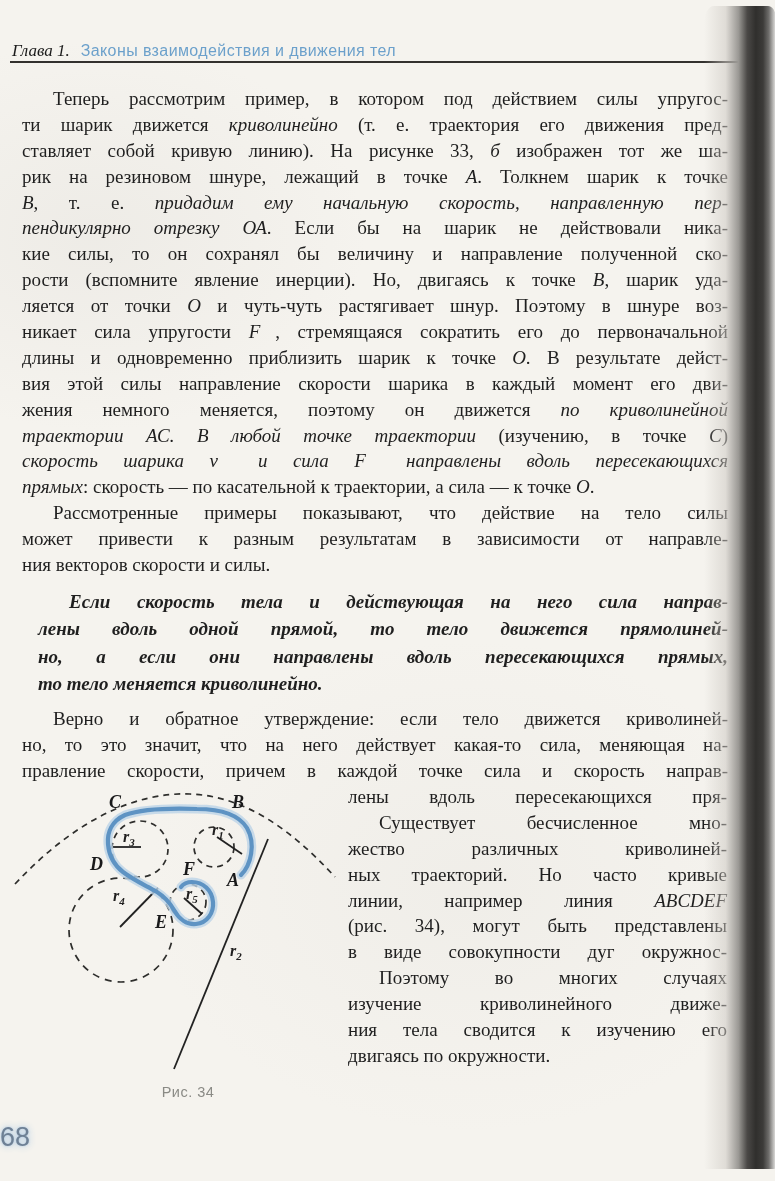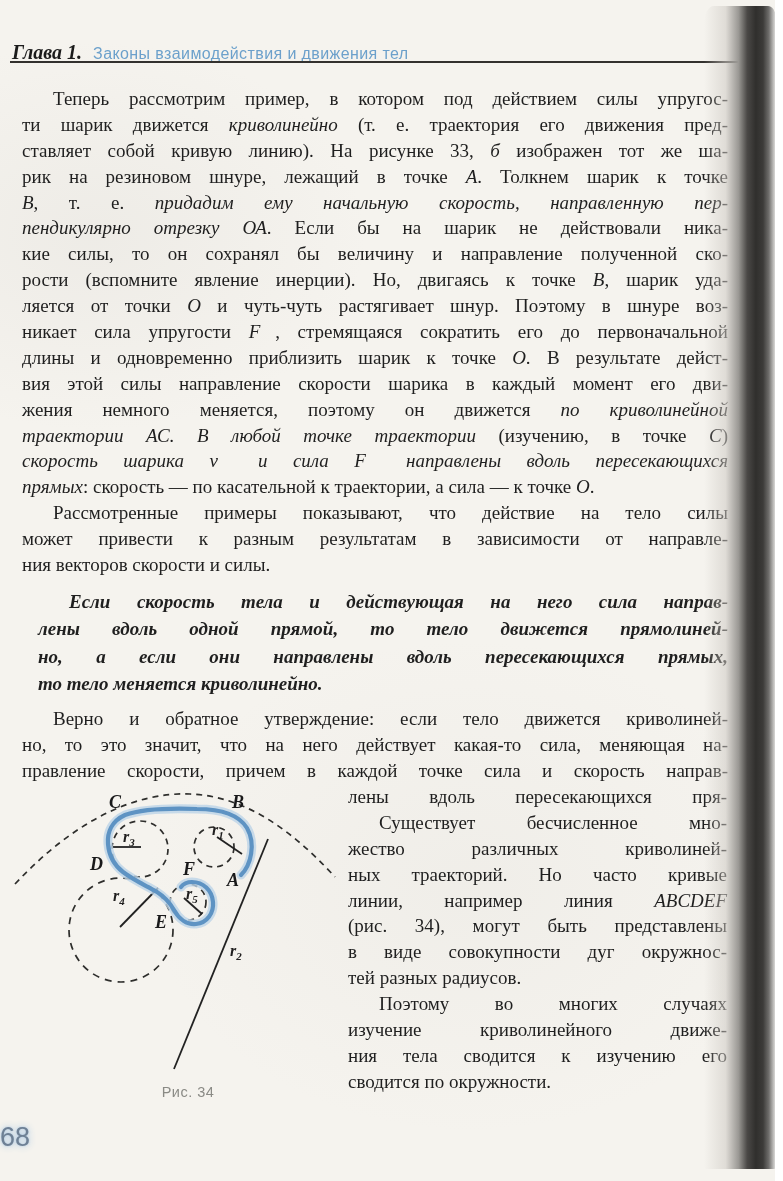--- a/index.html
+++ b/index.html
@@ -3,21 +3,21 @@
 <meta charset="utf-8">
 <style>
   html,body{margin:0;padding:0;background:#fff;}
   .page{position:absolute;left:0;top:0;width:783px;height:1181px;overflow:hidden;
     background:
       radial-gradient(ellipse 420px 300px at 12% 20%, rgba(205,202,196,0.18), transparent 65%),
       radial-gradient(ellipse 500px 380px at 60% 75%, rgba(208,205,199,0.14), transparent 65%),
       #f5f3ee;
     font-family:"Liberation Serif","DejaVu Serif",serif;color:#1f1f1f;}
   .header{position:absolute;left:12px;top:41px;white-space:nowrap;}
-  .chapter{font-style:italic;font-weight:bold;font-size:20px;color:#1b1b1b;}
+  .chapter{font-style:italic;font-weight:normal;font-size:17px;color:#1b1b1b;}
   .chapter-title{font-family:"Liberation Sans","DejaVu Sans",sans-serif;font-size:16px;
     color:#4e8fc4;opacity:.82;letter-spacing:.4px;margin-left:7px;}
   .rule{position:absolute;left:10px;top:61px;width:734px;height:2px;background:#33312e;}
   .main-col{position:absolute;left:22px;top:86px;width:706px;font-size:19px;}
   .tline{text-align:justify;text-align-last:justify;line-height:25.9px;height:25.9px;
     white-space:nowrap;overflow:visible;}
   .tline.last{text-align-last:left;}
   .tline.ind{text-indent:31px;}
   .i{font-style:italic;}
   .quote{margin:10px 0 9px 16px;width:690px;font-weight:bold;font-style:italic;}
@@ -91,27 +91,26 @@
     <div>
         <div class="tline"><span>лены вдоль пересекающихся пря-</span></div>
       </div>
     <div>
         <div class="tline ind"><span>Существует бесчисленное мно-</span></div>
         <div class="tline"><span>жество различных криволиней-</span></div>
         <div class="tline"><span>ных траекторий. Но часто кривые</span></div>
         <div class="tline"><span>линии, например линия </span><span class="i">ABCDEF</span></div>
         <div class="tline"><span>(рис. 34), могут быть представлены</span></div>
         <div class="tline"><span>в виде совокупности дуг окружнос-</span></div>
-        <div class="tline last"><span>тей разных радиусов.</span></div>
       </div>
     <div>
         <div class="tline ind"><span>Поэтому во многих случаях</span></div>
         <div class="tline"><span>изучение криволинейного движе-</span></div>
         <div class="tline"><span>ния тела сводится к изучению его</span></div>
-        <div class="tline last"><span>сводится по окружности.</span></div>
+        <div class="tline last"><span>двигаясь по окружности.</span></div>
       </div>
   </div>
 
   <div class="figure">
     <svg viewBox="0 0 340 300" width="340" height="300">
 
       <path d="M 10,102 C 70,38 130,10 185,12 C 240,14 287,48 330,95" fill="none" stroke="#2e2e2c" stroke-width="1.7" stroke-dasharray="6 5"></path>
 
       <circle cx="135" cy="67" r="28" fill="none" stroke="#2e2e2c" stroke-width="1.7" stroke-dasharray="6 5"></circle>
       <circle cx="209" cy="65" r="20" fill="none" stroke="#2e2e2c" stroke-width="1.7" stroke-dasharray="6 5"></circle>

